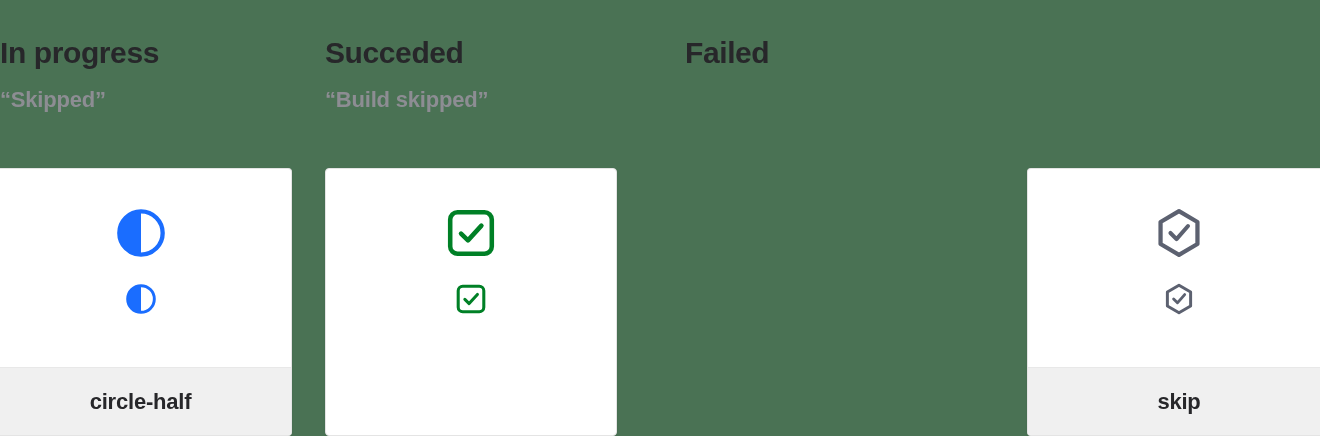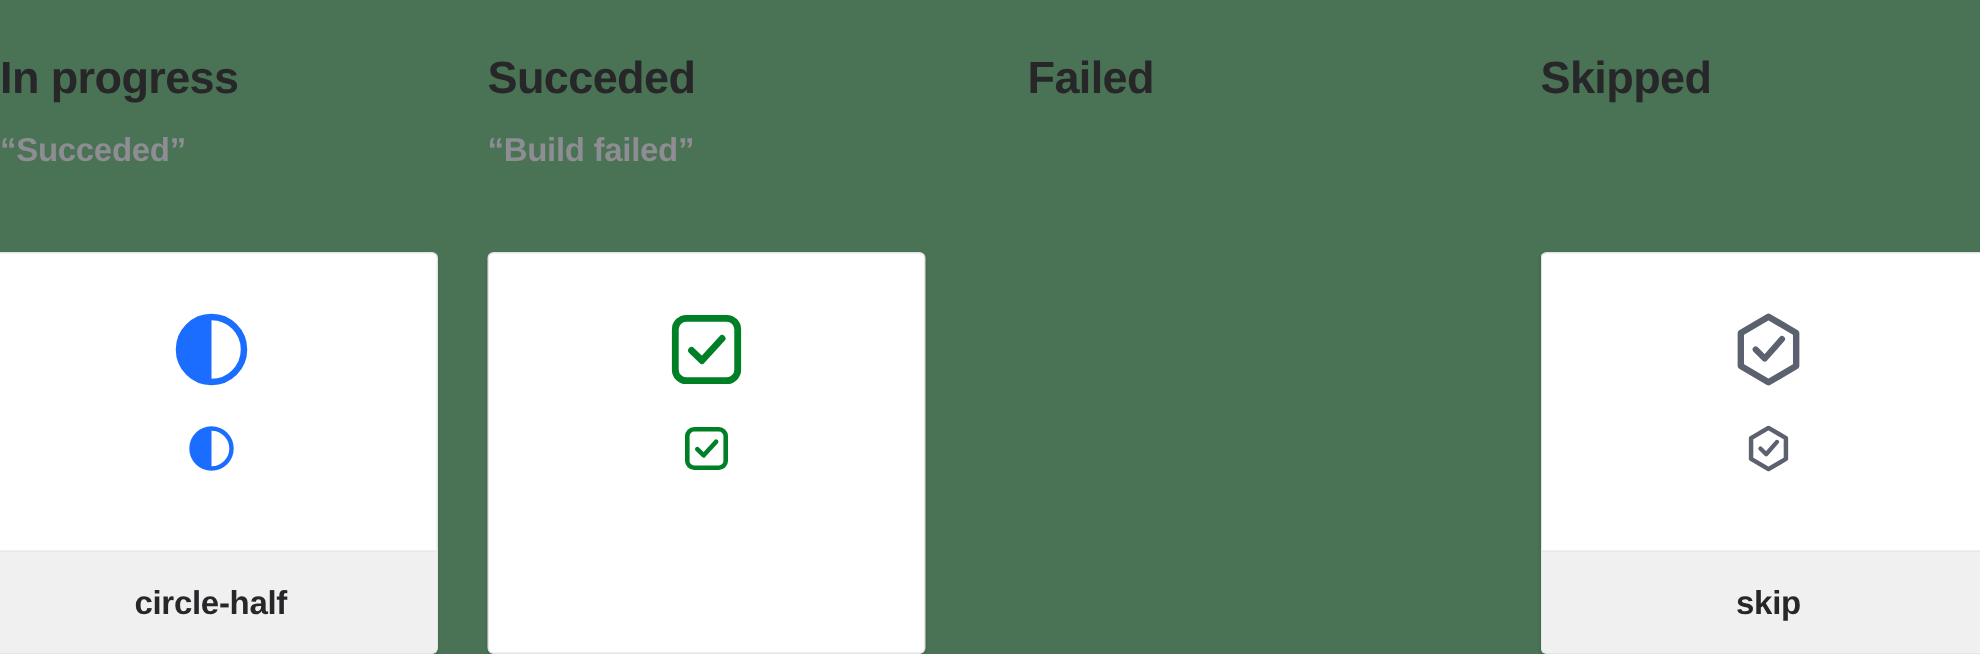--- a/index.html
+++ b/index.html
@@ -113,21 +113,21 @@
   .col-0 .card { left: -10px; width: 302px; border-left: none; border-top-left-radius: 0; border-bottom-left-radius: 0; }
   .col-3 .card { width: 303px; border-right: none; border-top-right-radius: 0; border-bottom-right-radius: 0; }
 </style>
 </head>
 <body>
 
 <div class="board">
 
   <div class="col col-0">
     <div class="col-title">In progress</div>
-    <div class="col-sub">“Succeded”</div>
+    <div class="col-sub">“Skipped”</div>
 
     <div class="card">
       <div class="card-body">
 
         <div class="icon-slot big">
           <span>
             <svg width="52" height="52" viewBox="0 0 24 24">
               <circle cx="12" cy="12" r="10" fill="none" stroke="#1a6dff" stroke-width="2"></circle>
               <path d="M12 2 A10 10 0 0 0 12 22 Z" fill="#1a6dff"></path>
             </svg>
@@ -145,21 +145,21 @@
 
       </div>
       <div class="card-footer">
         <span class="card-label">circle-half</span>
       </div>
     </div>
   </div>
 
   <div class="col col-1">
     <div class="col-title">Succeded</div>
-    <div class="col-sub">“Build failed”</div>
+    <div class="col-sub">“Build skipped”</div>
 
     <div class="card">
       <div class="card-body">
 
         <div class="icon-slot big">
           <span>
             <svg width="52" height="52" viewBox="0 0 24 24">
               <rect x="2.4" y="2.4" width="19.2" height="19.2" rx="3.4" fill="none" stroke="#008026" stroke-width="2.1"></rect>
               <path d="M7.4 12.3 L10.6 15.4 L16.8 8.6" fill="none" stroke="#008026" stroke-width="2.1" stroke-linecap="round" stroke-linejoin="round"></path>
             </svg>
@@ -178,21 +178,20 @@
       </div>
     </div>
   </div>
 
   <div class="col col-2">
     <div class="col-title">Failed</div>
 
   </div>
 
   <div class="col col-3">
-    <div class="col-title">Skipped</div>
 
     <div class="card">
       <div class="card-body">
 
         <div class="icon-slot big">
           <span>
             <svg width="54" height="54" viewBox="0 0 24 24">
               <path d="M12 2.3 L20.2 7.1 L20.2 16.9 L12 21.7 L3.8 16.9 L3.8 7.1 Z" fill="none" stroke="#5c6170" stroke-width="1.9" stroke-linejoin="round"></path>
               <path d="M8.2 12.0 L10.9 14.7 L16.0 8.9" fill="none" stroke="#5c6170" stroke-width="1.8" stroke-linecap="round" stroke-linejoin="round"></path>
             </svg>

